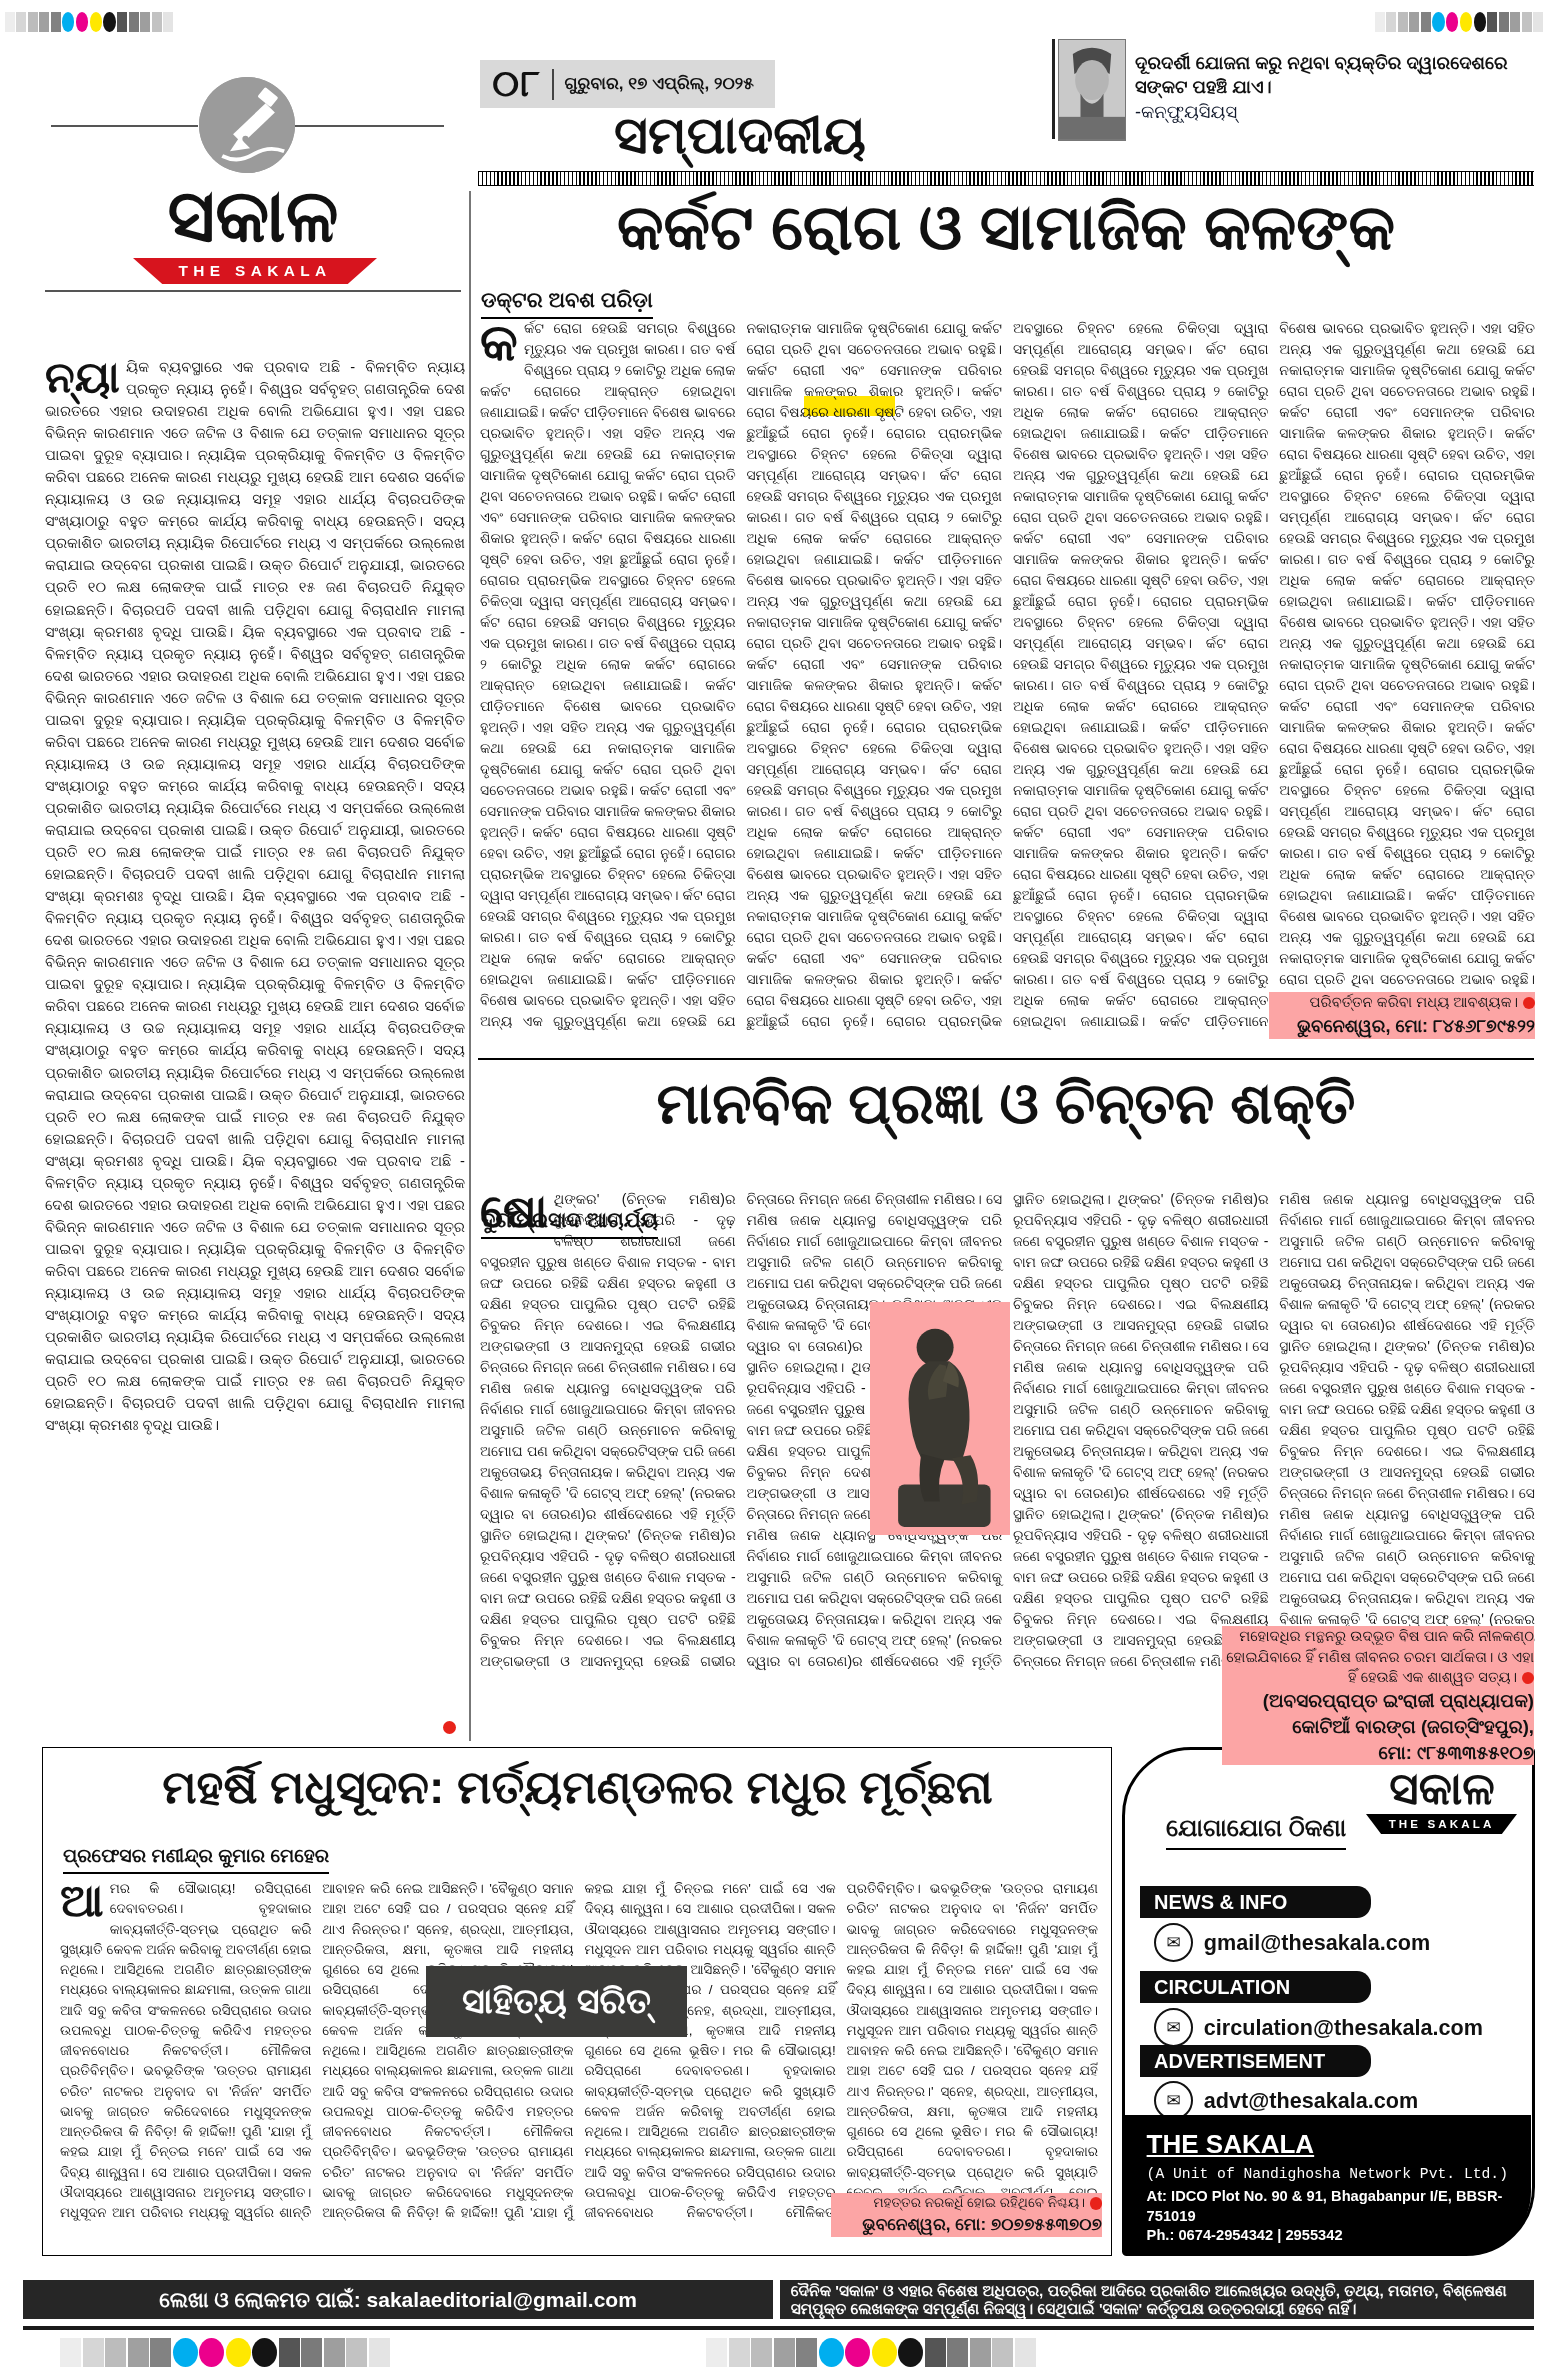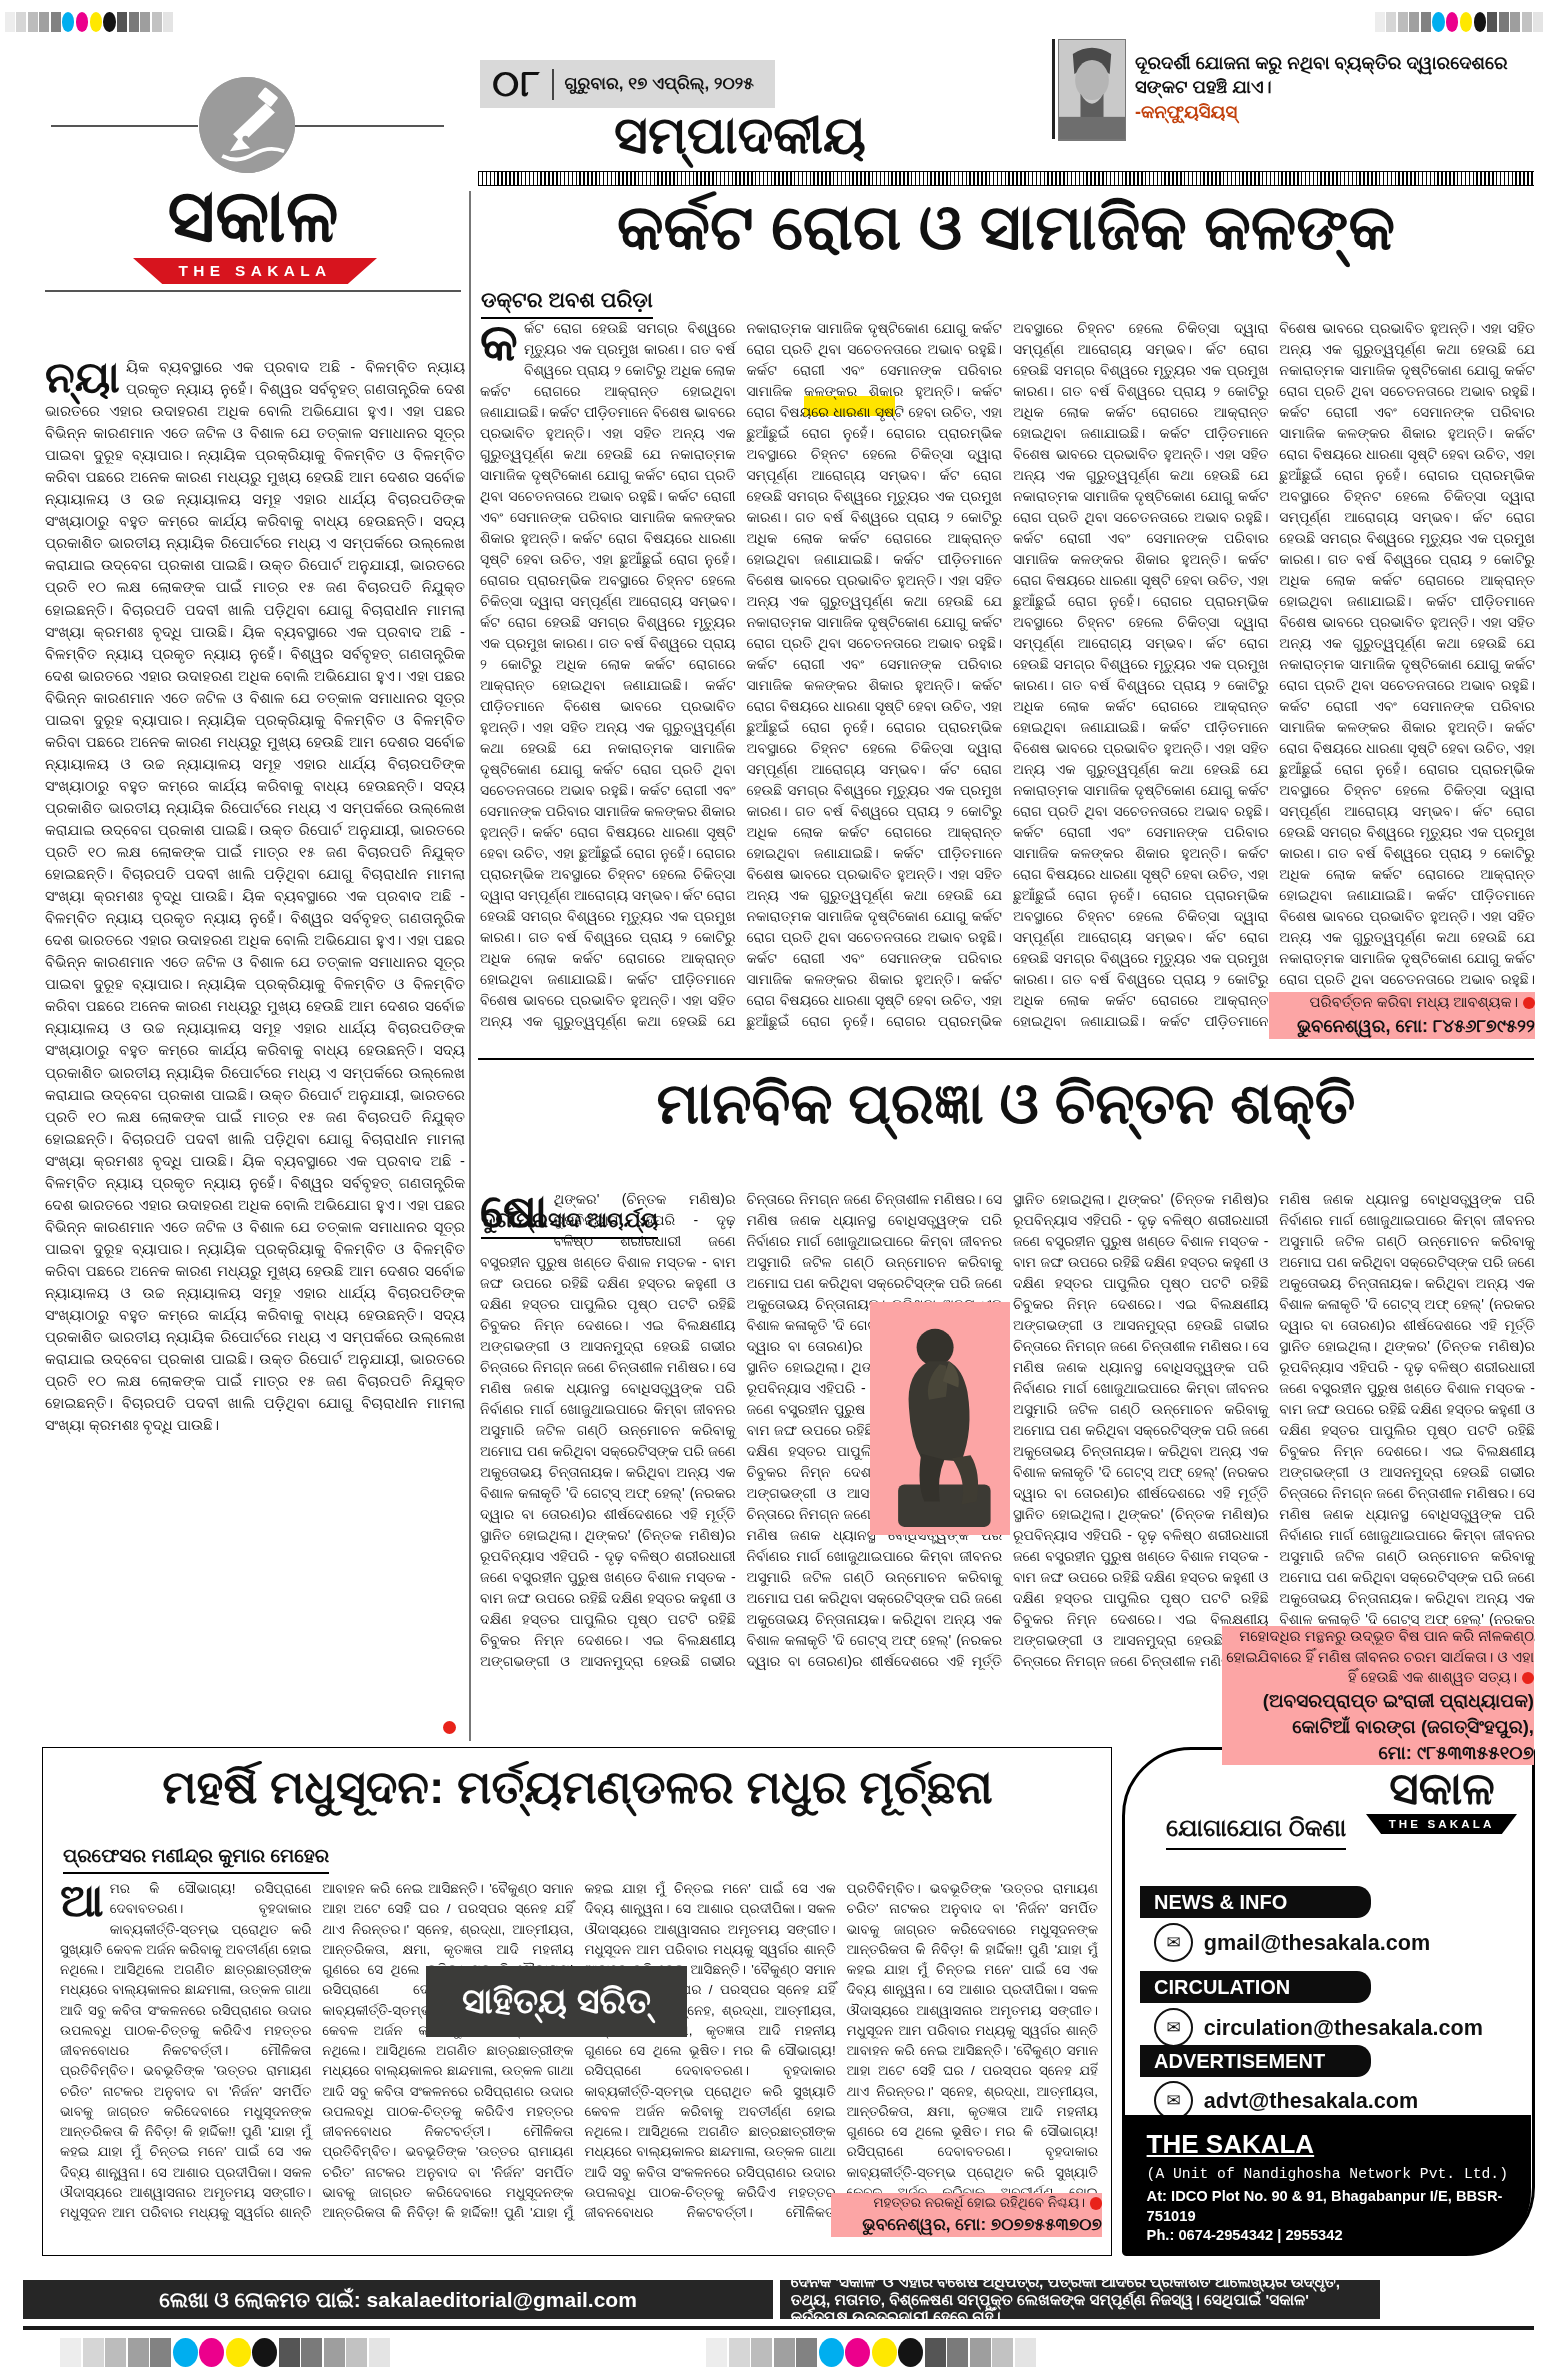--- a/index.html
+++ b/index.html
@@ -25,21 +25,21 @@
   #pagedate{font-size:17px;font-weight:bold;}
   #section-title{left:478px;top:105px;width:524px;font-size:52px;font-weight:bold;}
   #stripeband{left:478px;top:171px;width:1056px;height:15.4px;
       background:repeating-linear-gradient(90deg,#000 0 1.5px,#fff 1.5px 3.9px);
       border-top:1.5px solid #000;border-bottom:1.5px solid #000;box-sizing:border-box;}
 
   
   #quotebar{left:1052px;top:39px;width:3.1px;height:100px;background:#222;}
   #quoteimg{left:1058px;top:39px;width:66px;height:100px;border:0.8px solid #777;background:#cfcfcf;overflow:hidden;}
   #quotetext{left:1135px;top:51px;width:403px;font-size:18px;font-weight:bold;line-height:1.35;}
-  #quoteattr{color:#c2410c;font-weight:bold;font-size:18px;}
+  #quoteattr{color:#0f172a;font-weight:normal;font-size:18px;}
 
   
   #mast-line-a1{left:51px;top:125px;width:147px;height:1.5px;background:#555;}
   #mast-line-a2{left:293px;top:125px;width:151px;height:1.5px;background:#555;}
   #mast-circle{left:199px;top:77px;width:96px;height:96px;border-radius:50%;background:#9b9b9b;}
   #mast-odia{left:45px;top:179px;width:416px;font-size:73px;font-weight:bold;line-height:1.0;}
   #mast-banner{left:133px;top:258px;width:244px;height:26px;background:#d7141e;color:#fff;
       clip-path:polygon(0 0,100% 0,88% 100%,12% 100%);
       font-size:15.4px;font-weight:bold;letter-spacing:5.4px;line-height:26px;text-align:center;}
   #mast-line-b{left:45px;top:290px;width:416px;height:1.5px;background:#555;}
@@ -106,21 +106,21 @@
   #company{left:1125px;top:2115px;width:406px;height:139px;background:#000;color:#fff;
            border-radius:0 0 62px 0;padding:14px 21.6px;box-sizing:border-box;}
   #company .cname{font-size:26px;font-weight:bold;text-decoration:underline;margin-bottom:6.2px;}
   #company .cunit{font-size:14.7px;margin-bottom:4.6px;font-family:Liberation Mono, monospace;}
   #company .caddr,#company .cphone{font-size:14.7px;font-weight:bold;line-height:1.35;}
 
   
   .fbar{top:2280px;height:39px;background:#262626;color:#fff;display:flex;align-items:center;
         justify-content:center;box-sizing:border-box;padding:0 10.8px;overflow:hidden;}
   #fbar-left{left:23px;width:750px;font-size:21px;font-weight:bold;}
-  #fbar-right{left:780px;width:600px;font-size:15.4px;font-weight:bold;line-height:1.15;}
+  #fbar-right{left:780px;width:754px;font-size:15.4px;font-weight:bold;line-height:1.15;}
   #footrule{left:23px;top:2326px;width:1511px;height:3.9px;background:#1a1a1a;}
 </style>
 </head>
 <body>
 
 <div id="page">
 
   <div class="abs strip small" style="left:4.6px;top:12.3px;">
       <span class="sq" style="background: rgb(237, 237, 237);"></span>
       <span class="sq" style="background: rgb(214, 214, 214);"></span>

